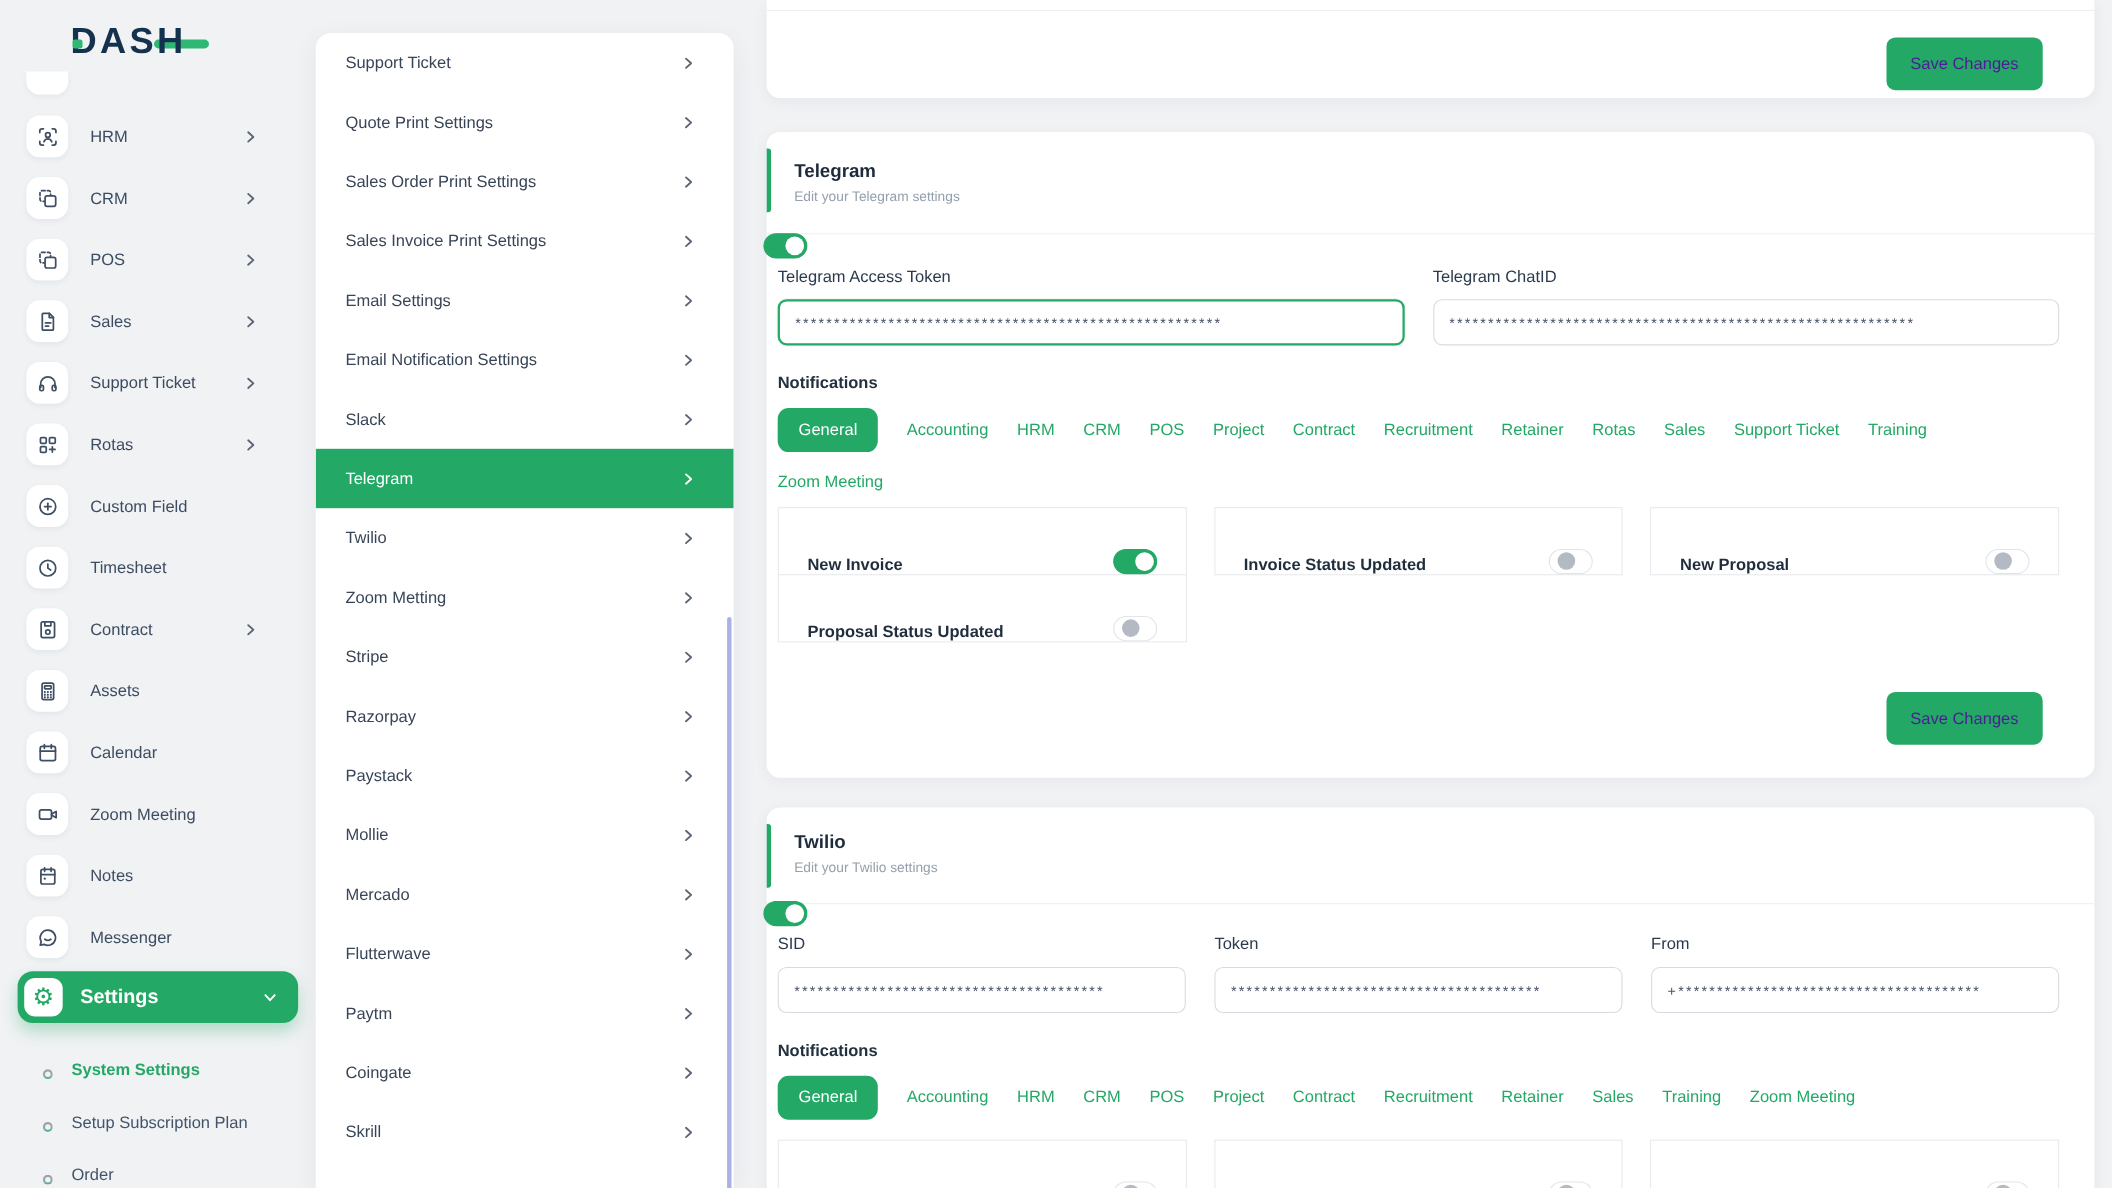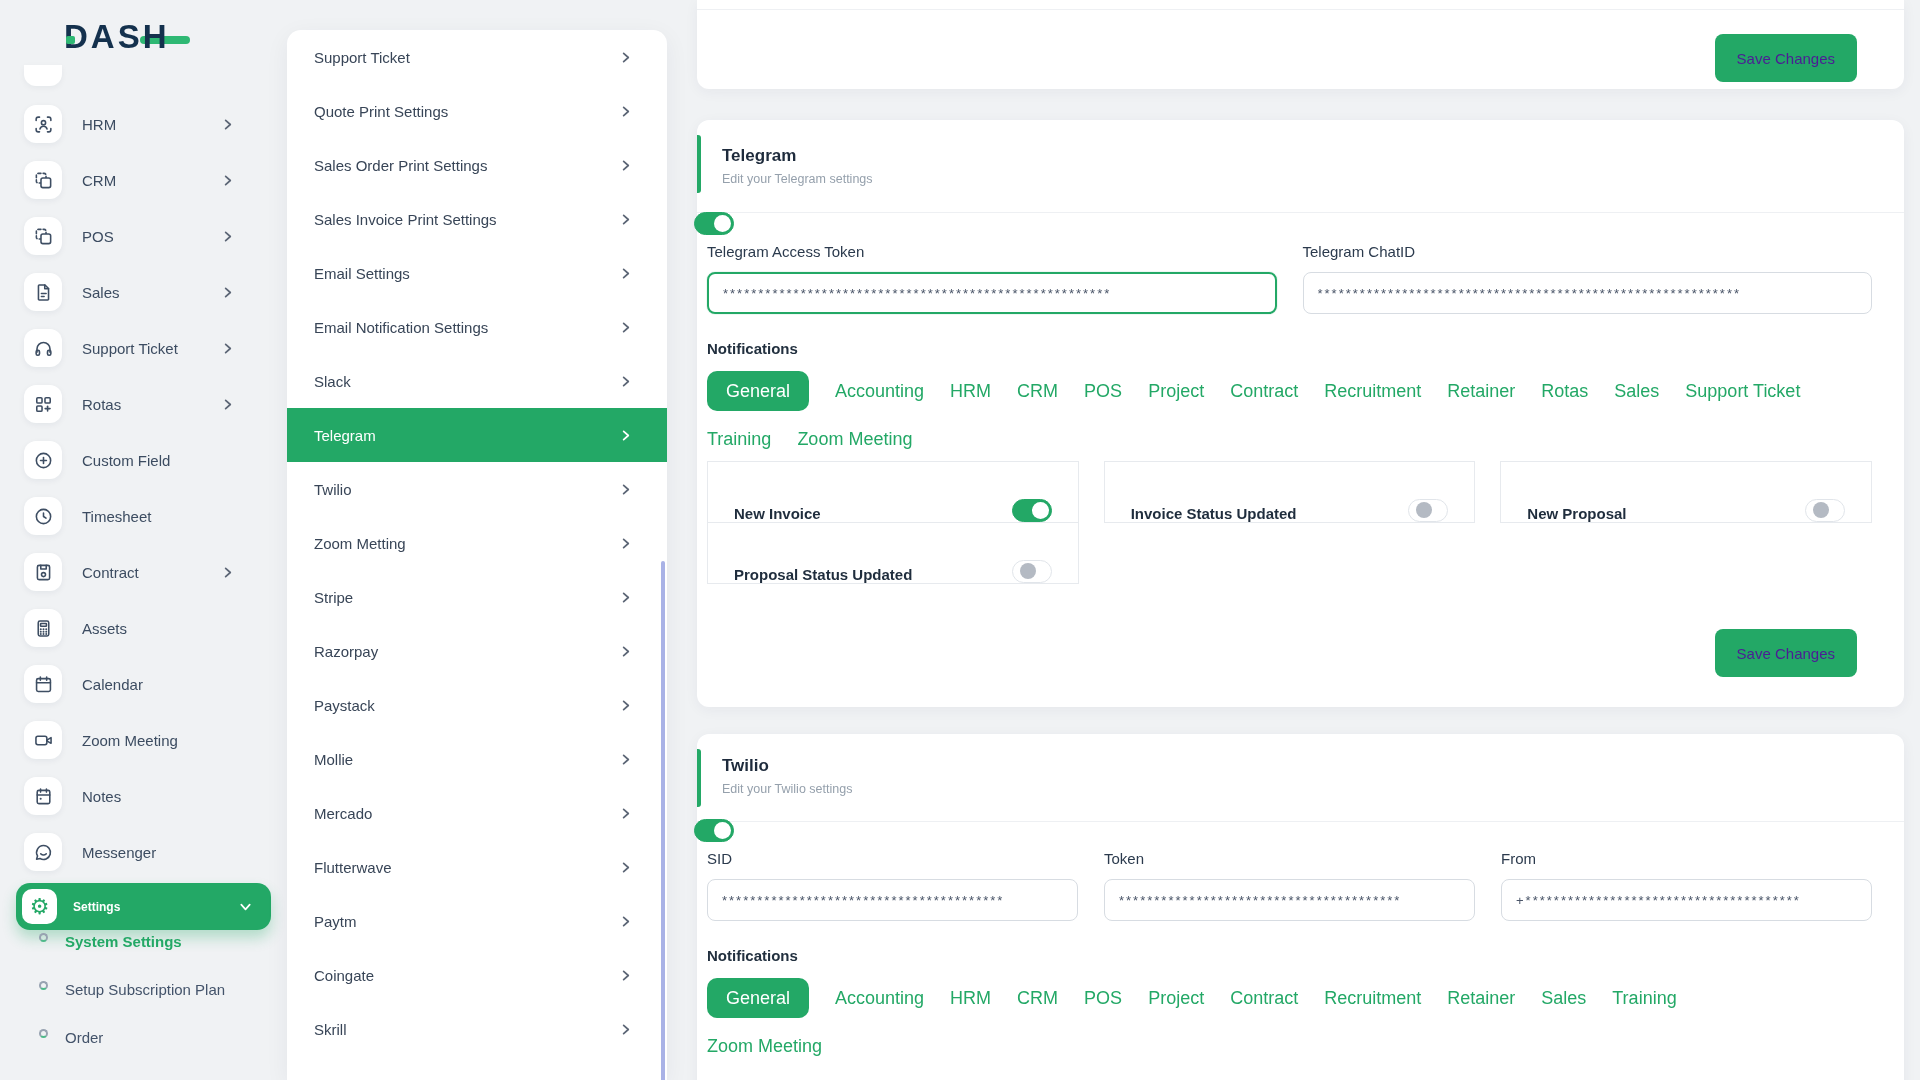--- a/index.html
+++ b/index.html
@@ -17,25 +17,25 @@
   .logo-dot{position:absolute;left:66px;top:36px;width:9px;height:8px;border-radius:2px;background:#2eb873;z-index:2}
   .partial-icon{width:38px;height:21px;border-radius:0 0 12px 12px;background:#fff;margin:3px 0 0 24px;box-shadow:0 2px 6px rgba(20,30,60,.05)}
   .nav-list{margin-top:10px}
   .nav-item{height:56px;display:flex;align-items:center;padding:0 52px 0 24px;cursor:pointer}
   .icon-box{width:38px;height:38px;border-radius:12px;background:#fff;box-shadow:0 2px 6px rgba(20,30,60,.06);display:flex;align-items:center;justify-content:center;flex:0 0 auto;color:#3e4e63}
   .nav-label{margin-left:20px;font-size:15px;font-weight:500;color:#3c4c61}
   .chev{margin-left:auto;color:#5b6575;display:flex;align-items:center}
   .settings-pill{margin:3px 16px 0;height:47px;border-radius:14px;background:#23a866;display:flex;align-items:center;padding:0 18px 0 6px;box-shadow:0 8px 14px rgba(35,168,102,.3);cursor:pointer}
   .settings-pill .icon-box{width:35px;height:35px;border-radius:10px;box-shadow:none}
   .gear-glyph{font-size:22px;color:#23a866;line-height:1}
-  .settings-label{margin-left:16px;font-size:12px;font-weight:700;color:#fff}
+  .settings-label{margin-left:16px;font-size:18px;font-weight:700;color:#fff}
   .settings-pill .chev{color:#fff}
   .chev.down svg{transform:rotate(90deg)}
   .sub-list{margin-top:3px}
-  .sub-item{height:48px;display:flex;align-items:flex-start;padding-left:39px;font-size:15px;color:#43536a;cursor:pointer}
+  .sub-item{height:48px;display:flex;align-items:flex-end;padding-left:39px;font-size:15px;color:#43536a;cursor:pointer}
   .sub-item .bullet{width:9px;height:9px;border:2px solid #98a3b1;border-bottom-color:#4fb98a;border-radius:50%;margin-right:17px;flex:0 0 auto}
   .sub-item.active{color:#23a866;font-weight:700}
 
   
   .submenu{position:absolute;left:287px;top:30px;bottom:0;width:380px;background:#fff;border-radius:14px 14px 0 0;box-shadow:0 6px 24px rgba(25,40,70,.06);z-index:3;overflow:hidden}
   .menu-item{height:54px;display:flex;align-items:center;justify-content:space-between;padding:0 34px 0 27px;font-size:15px;color:#384557;cursor:pointer}
   .menu-item .chev{color:#5b6575}
   .menu-item.active{background:#23a866;color:#fff}
   .menu-item.active .chev{color:#fff}
   .menu-scrollbar{position:absolute;right:2px;top:531px;width:4px;height:549px;border-radius:3px;background:#a9b2e6}
@@ -58,21 +58,21 @@
   .card-twilio .hdr-switch{top:23px}
   .card-body{padding:0 32px 0 10px}
   .fields{display:grid;gap:26px;padding-top:30px}
   .fields.two{grid-template-columns:1fr 1fr}
   .fields.three{grid-template-columns:1fr 1fr 1fr;padding-top:28px}
   .f-label{display:block;font-size:15px;font-weight:500;color:#2b3a4d;margin-bottom:12px}
   .f-input{width:100%;height:42px;border:1px solid #d7dce2;border-radius:8px;padding:0 14px;font-size:13px;letter-spacing:2px;color:#4a5568;background:#fff;outline:none}
   .f-input.focused{border:2px solid #23a866;box-shadow:0 0 0 1px rgba(35,168,102,.08)}
   .notif-h{margin-top:26px;font-size:15px;font-weight:700;color:#22303f}
   .tabs{margin-top:14px;display:flex;flex-wrap:wrap;gap:8px 26px;max-width:1100px}
-  .tab{font-size:18px;color:#23a866;line-height:40px;cursor:pointer;white-space:nowrap}
+  .tab{font-size:15px;color:#23a866;line-height:40px;cursor:pointer;white-space:nowrap}
   .tab.active{background:#23a866;color:#fff;border-radius:10px;padding:0 19px}
   .nboxes{margin-top:2px;display:grid;grid-template-columns:repeat(3,1fr);column-gap:25px;row-gap:0}
   .card-twilio .nboxes{margin-top:18px}
   .nbox{height:62px;border:1px solid #e7eaee;background:#fff;display:flex;align-items:flex-end;justify-content:space-between;padding:0 26px}
   .nbox:nth-child(n+4){margin-top:-1px}
   .nbox-label{font-size:15px;font-weight:700;color:#1f2d3d}
   .tg-footer{margin-top:auto;display:flex;justify-content:flex-end;padding:0 47px 30px 0}
 
   
   .switch{width:40px;height:23px;border-radius:12px;background:#fff;border:1.5px solid #e1e5ea;position:relative;display:inline-block;cursor:pointer;flex:0 0 auto}

